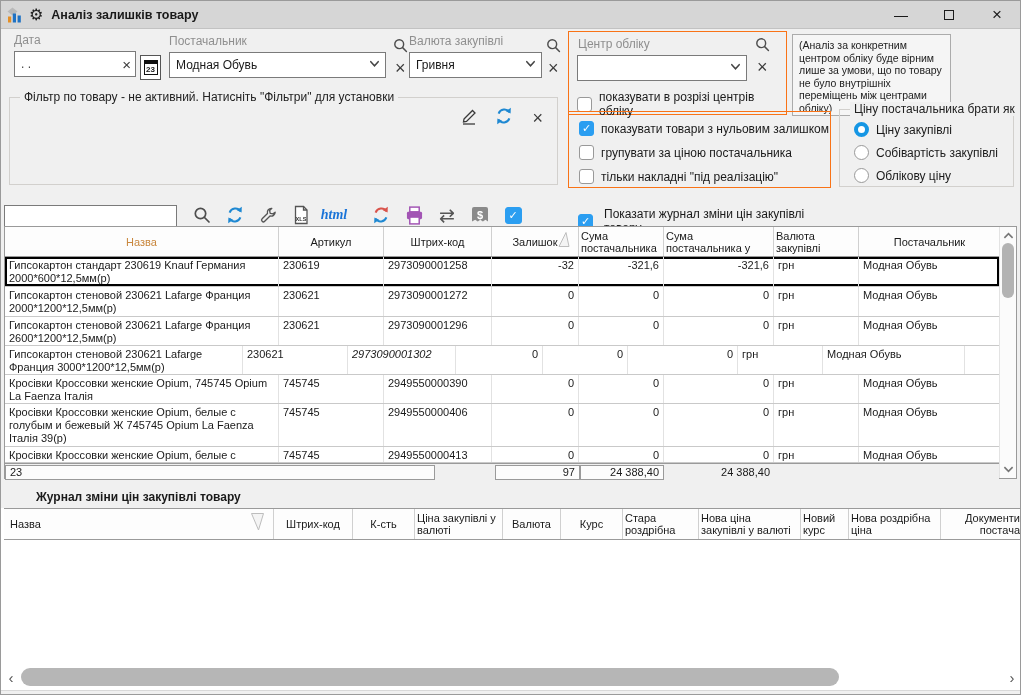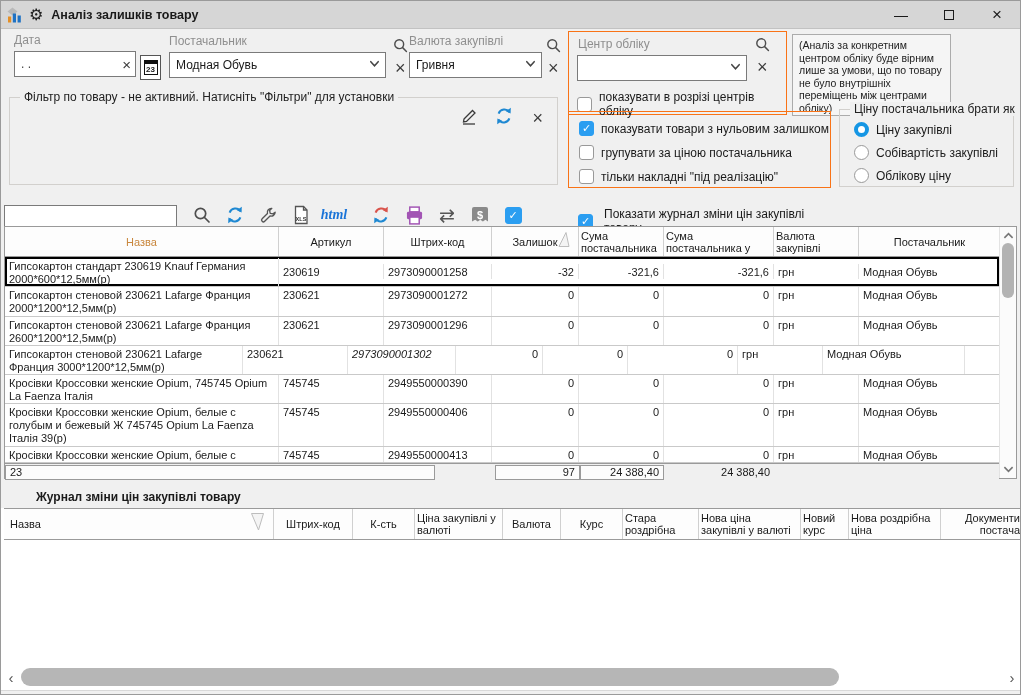--- a/index.html
+++ b/index.html
@@ -328,21 +328,21 @@
             <span>Сума постачальника у</span>
           </div>
           <div class="th" style="width: 85px;">
             <span>Валюта закупівлі</span>
           </div>
           <div class="th" style="width: 142px;">
             <span>Постачальник</span>
           </div>
         </div>
       <div class="mt-body" id="mt-body">
-          <div class="trow selected" style="height: 30px; align-items: center;">
+          <div class="trow selected" style="height: 30px;">
             <div class="td" style="width: 274px;">Гипсокартон стандарт 230619 Knauf Германия 2000*600*12,5мм(р)</div>
             <div class="td" style="width: 105px;">230619</div>
             <div class="td" style="width: 108px;">2973090001258</div>
             <div class="td num" style="width: 87px;">-32</div>
             <div class="td num" style="width: 85px;">-321,6</div>
             <div class="td num" style="width: 110px;">-321,6</div>
             <div class="td" style="width: 85px;">грн</div>
             <div class="td" style="width: 142px;">Модная Обувь</div>
           </div>
           <div class="trow" style="height: 30px;">

